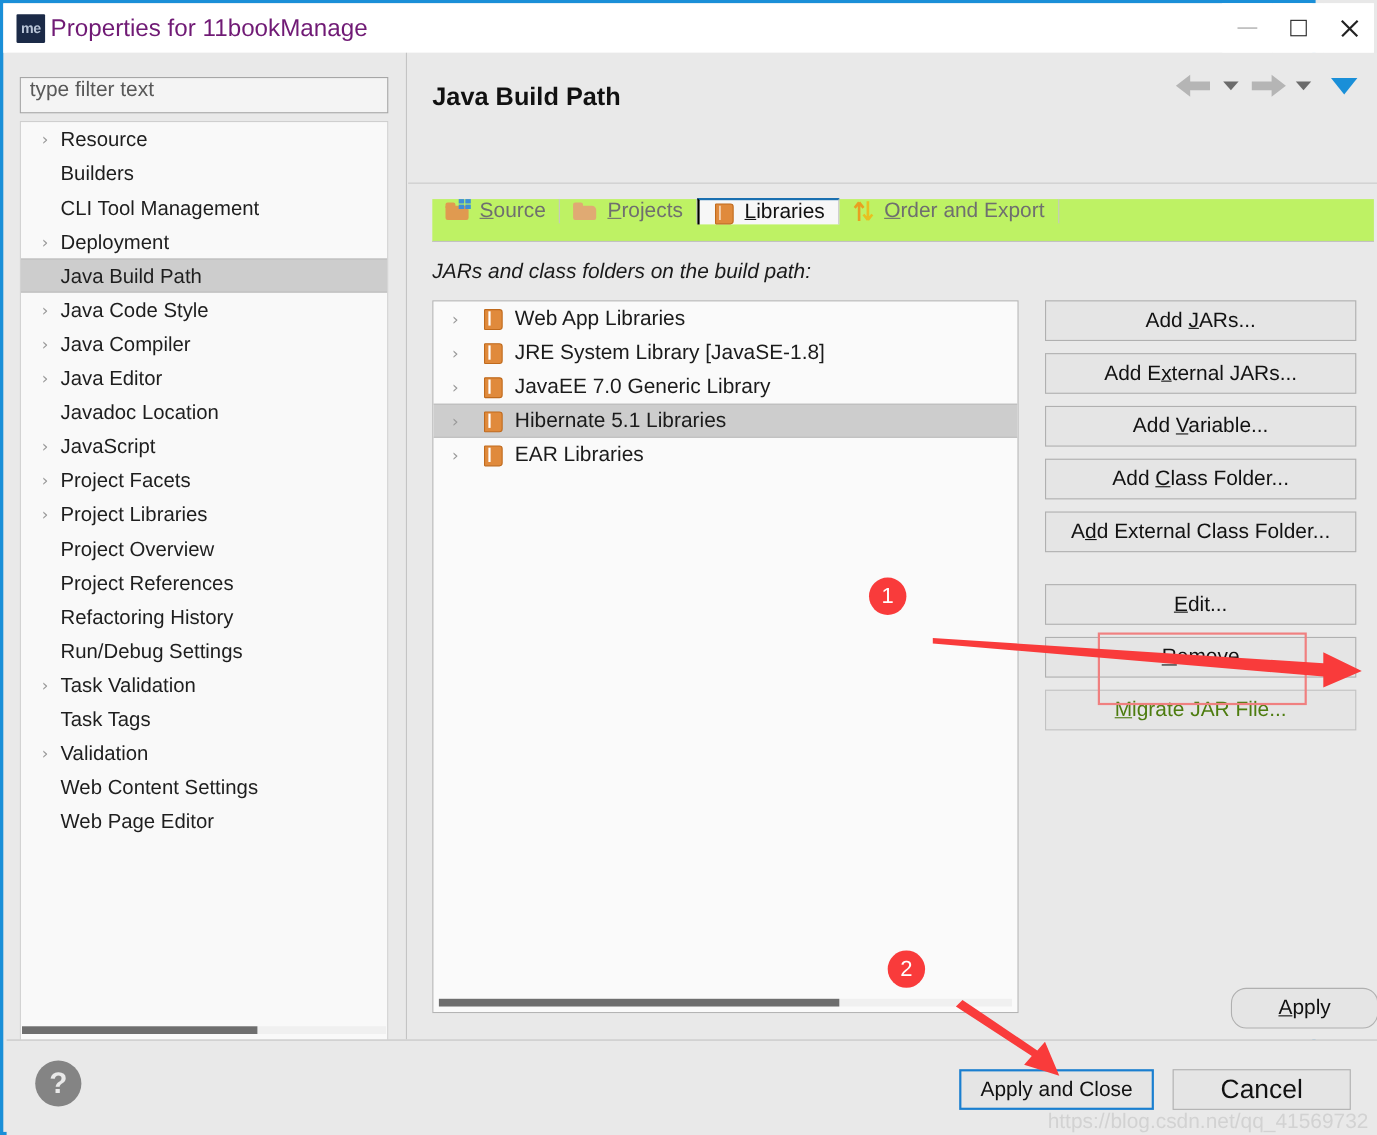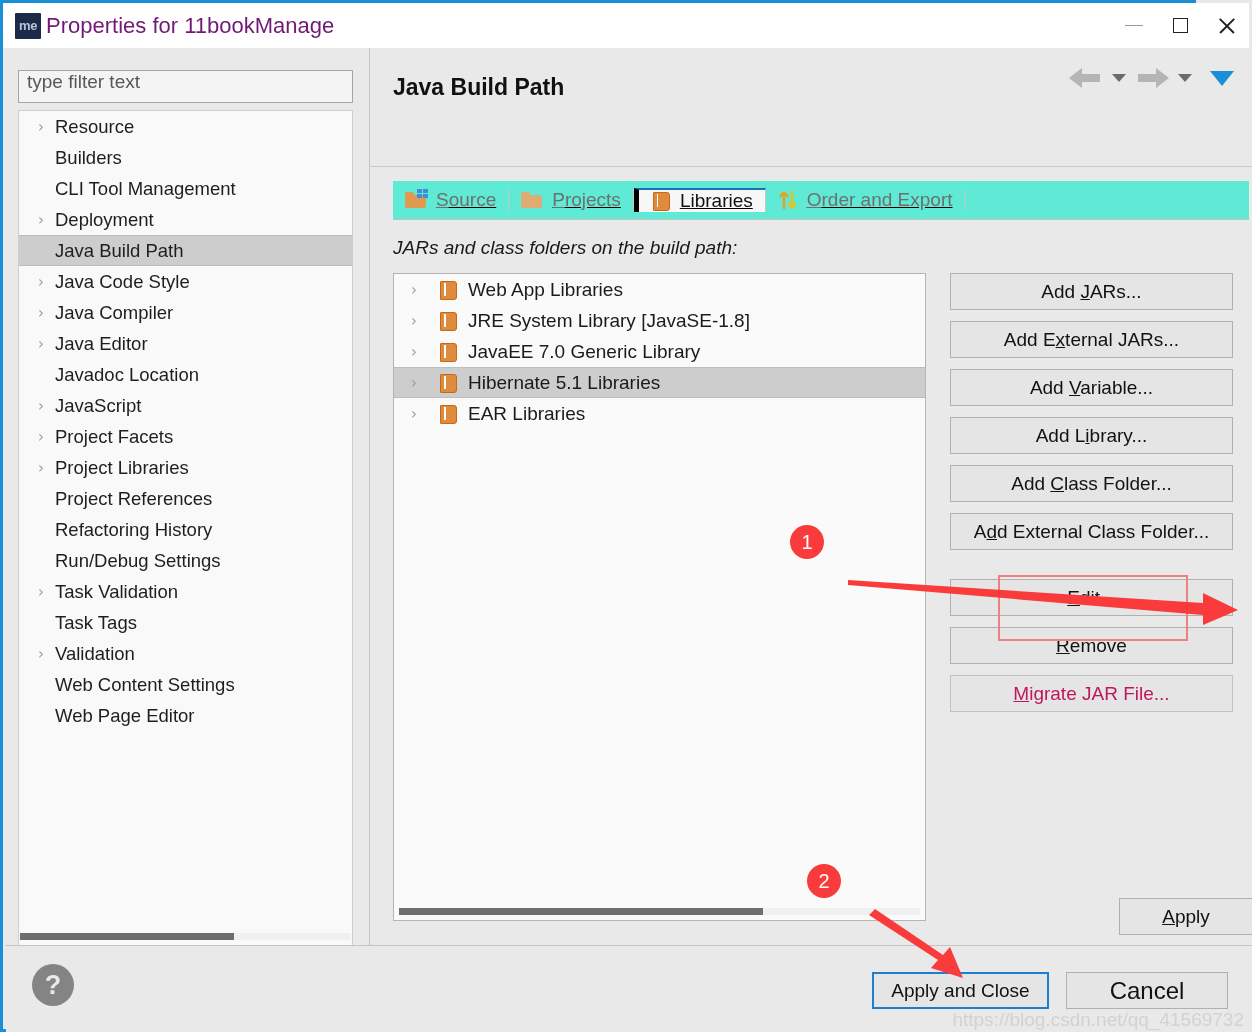--- a/index.html
+++ b/index.html
@@ -146,38 +146,37 @@
   }
   #title-divider {
     position: absolute; left: 1px; top: 118px;
     width: 882px; height: 1px; background: #c9c9c9;
   }
 
   
   #tabs {
     position: absolute; left: 23px; top: 133px;
     width: 856px; height: 39px;
-    background: #5eead4;
-    display: flex; align-items: center;
+    background: #bef264;
+    display: flex; align-items: flex-start;
     border-bottom: 1px solid #c2c2c2;
-    text-decoration: underline;
   }
   .tab {
     display: flex; align-items: center;
     padding: 0 12px;
     font-size: 19px; color: #6f6f6f;
     border-right: 1px solid #c6c6c6;
     gap: 9px;
   }
   .tab.active {
     background: #f7f7f7;
     color: #111;
     border-top: 2px solid #1a6fb0;
     border-right: 1px solid #c6c6c6;
-    border-left: 5px solid #000000;
+    border-left: 2px solid #000000;
     margin-top: -1px;
   }
   .tab u { text-decoration: underline; }
 
   .icon-folder {
     width: 22px; height: 17px; position: relative; flex: none;
   }
   .icon-folder:before {
     content: ""; position: absolute; left: 0; top: 3px;
     width: 21px; height: 13px;
@@ -251,27 +250,28 @@
   }
   .btn {
     width: 283px; height: 37px;
     background: #e5e5e5;
     border: 1px solid #b0b0b0;
     font-size: 19px; color: #121212;
     display: flex; align-items: center; justify-content: center;
     margin-bottom: 11px;
     font-family: "Liberation Sans", sans-serif;
   }
-  .btn.disabled { color: #be185d; border-color: #c2c2c2; }
+  .btn.disabled { color: #4d7c0f; border-color: #c2c2c2; }
   .btn u { text-decoration: underline; }
   .gap { height: 18px; }
 
   #apply-btn {
     position: absolute; left: 749px; top: 850px;
     width: 100px;
+    border-radius: 14px;
   }
 
   
   #bottom-bar {
     position: absolute; left: 3px; top: 942px;
     width: 1246px; height: 87px;
     background: #e9e9e9;
     border-top: 1px solid #c4c4c4;
   }
   #help-icon {
@@ -390,20 +390,24 @@
           <span class="arrow">›</span>
           <span class="tree-label">JavaScript</span>
         </div>
         <div class="tree-item">
           <span class="arrow">›</span>
           <span class="tree-label">Project Facets</span>
         </div>
         <div class="tree-item">
           <span class="arrow">›</span>
           <span class="tree-label">Project Libraries</span>
+        </div>
+        <div class="tree-item">
+          <span class="arrow empty">›</span>
+          <span class="tree-label">Project Overview</span>
         </div>
         <div class="tree-item">
           <span class="arrow empty">›</span>
           <span class="tree-label">Project References</span>
         </div>
         <div class="tree-item">
           <span class="arrow empty">›</span>
           <span class="tree-label">Refactoring History</span>
         </div>
         <div class="tree-item">
@@ -519,23 +523,20 @@
         <div class="btn">
           <span>Add <u>J</u>ARs...</span>
         </div>
         <div class="btn">
           <span>Add E<u>x</u>ternal JARs...</span>
         </div>
         <div class="btn">
           <span>Add <u>V</u>ariable...</span>
         </div>
         <div class="btn">
-          <span>Add L<u>i</u>brary...</span>
-        </div>
-        <div class="btn">
           <span>Add <u>C</u>lass Folder...</span>
         </div>
         <div class="btn">
           <span>A<u>d</u>d External Class Folder...</span>
         </div>
         <div class="gap"></div>
         <div class="btn">
           <span><u>E</u>dit...</span>
         </div>
         <div class="btn">

